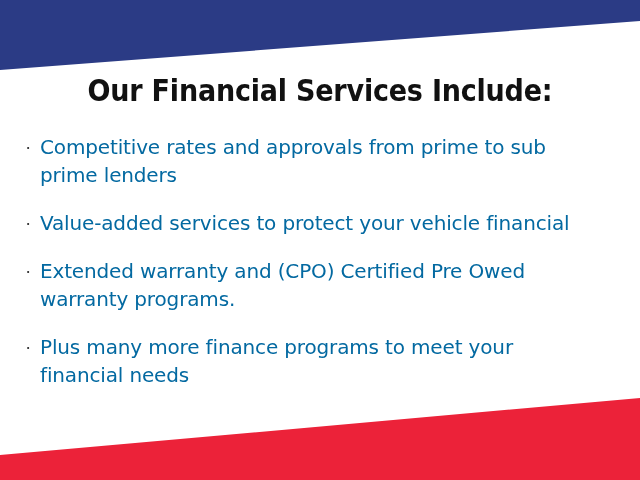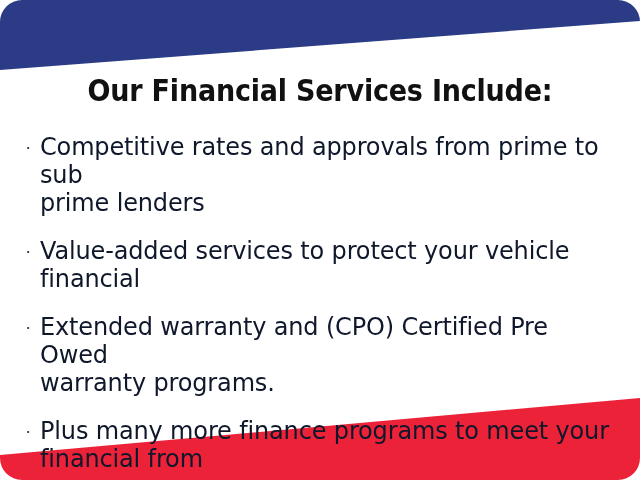--- a/index.html
+++ b/index.html
@@ -13,21 +13,20 @@
     background: #ffffff;
     font-family: "Liberation Sans", sans-serif;
   }
 
   .slide {
     position: relative;
     width: 640px;
     height: 480px;
     background: #ffffff;
     overflow: hidden;
-    border-radius: 22px;
   }
 
   
   .band {
     position: absolute;
     left: 0;
     width: 640px;
     pointer-events: none;
   }
   .band-top {
@@ -79,23 +78,23 @@
     flex: 0 0 auto;
     width: 15px;
     font-size: 19px;
     line-height: 28px;
     color: #3a3a3a;
     text-align: left;
     padding-left: 3px;
   }
   .bullet-text {
     flex: 1 1 auto;
-    font-size: 24px;
+    font-size: 20px;
     line-height: 28px;
-    color: #0f172a;
+    color: #0369a1;
     font-family: "DejaVu Sans", "Liberation Sans", sans-serif;
     letter-spacing: -0.15px;
     white-space: pre-line;
   }
 </style>
 </head>
 <body>
 
 <div class="slide">
 
@@ -128,18 +127,18 @@
 
     <div class="bullet-row">
       <span class="bullet-mark">·</span>
       <span class="bullet-text">Extended warranty and (CPO) Certified Pre Owed
 warranty programs.</span>
     </div>
 
     <div class="bullet-row">
       <span class="bullet-mark">·</span>
       <span class="bullet-text">Plus many more finance programs to meet your
-financial from</span>
+financial needs</span>
     </div>
 
   </div>
 
 </div>
 
 </body></html>

